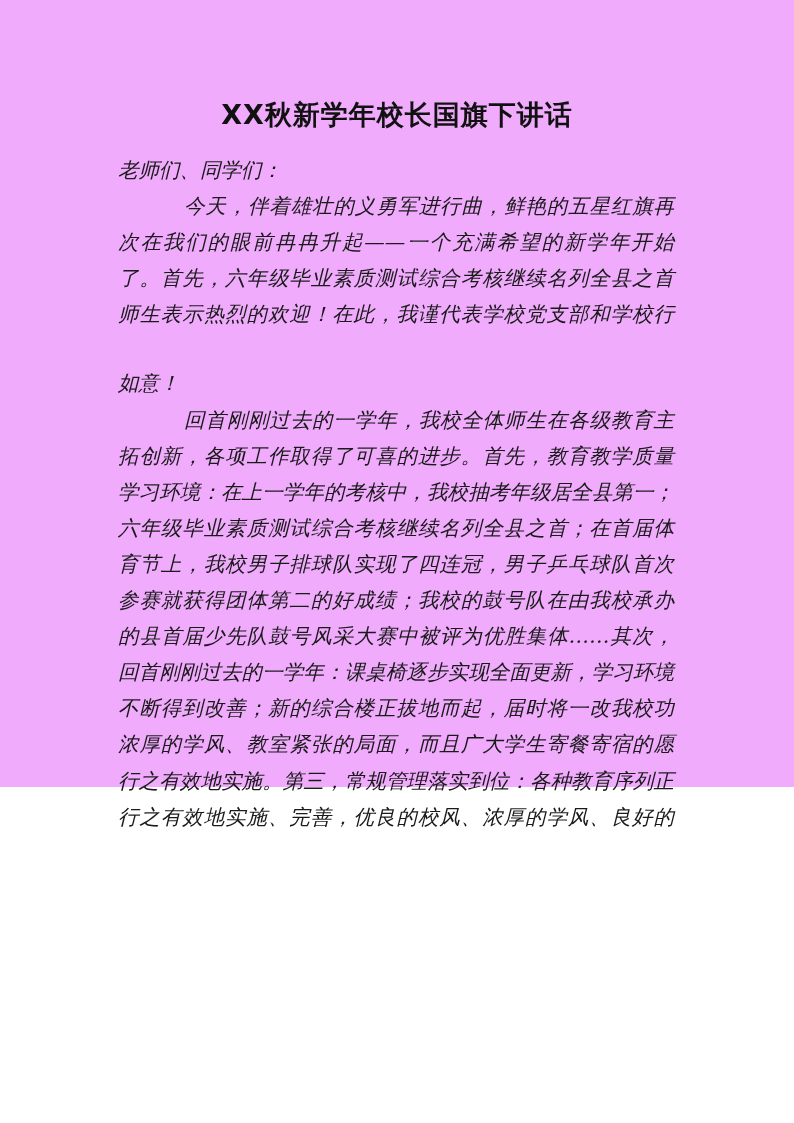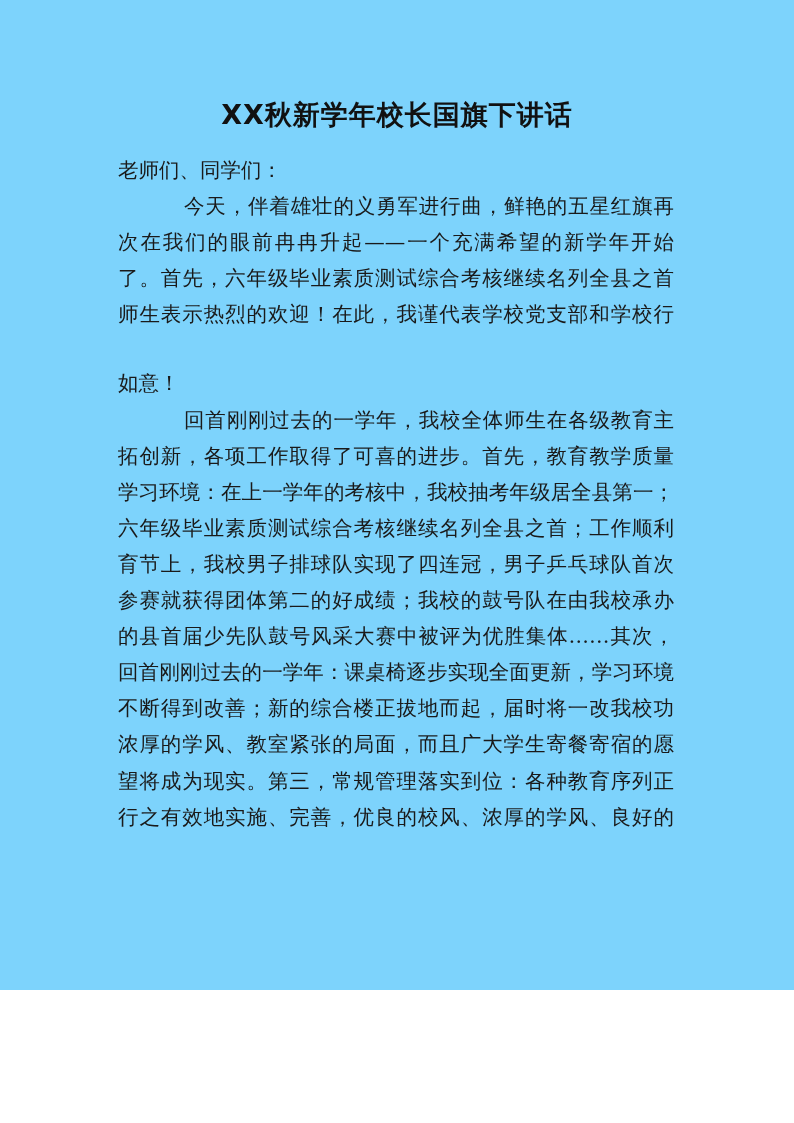--- a/index.html
+++ b/index.html
@@ -1,27 +1,27 @@
 <!DOCTYPE html>
 <html><head>
 <meta charset="utf-8">
 <style>
   html, body { margin: 0; padding: 0; background: #ffffff; }
   body { width: 794px; height: 1123px; position: relative; overflow: hidden; }
   .page {
-    position: absolute; left: 0; top: 0; width: 794px; height: 990px; background: #7dd3fc;
+    position: absolute; left: 0; top: 0; width: 794px; height: 787px; background: #f0abfc;
   }
   .title {
     position: absolute; left: 0; top: 95px; width: 794px; text-align: center;
     font-family: "DejaVu Sans", sans-serif; font-weight: bold; font-size: 27px;
     color: #111; letter-spacing: 1px; line-height: 40px;
   }
   .body-text {
     position: absolute; left: 118px; top: 152px; width: 556px;
-    font-family: "DejaVu Serif", serif; font-size: 20.5px; color: #1a1a1a;
+    font-family: "DejaVu Serif", serif; font-size: 20.5px; color: #1a1a1a; font-style: italic;
   }
   .line {
     height: 36.1px; line-height: 36.1px; white-space: nowrap;
     text-align: justify; text-align-last: justify; letter-spacing: 0px;
   }
   .line.last { text-align-last: left; margin-top: 33px; }
   .line.indent { padding-left: 66px; }
   .salutation { height: 36.1px; line-height: 36.1px; white-space: nowrap; }
 </style>
 </head>
@@ -38,24 +38,24 @@
       <div class="line">次在我们的眼前冉冉升起——一个充满希望的新学年开始</div>
       <div class="line">了。首先，六年级毕业素质测试综合考核继续名列全县之首</div>
       <div class="line">师生表示热烈的欢迎！在此，我谨代表学校党支部和学校行</div>
       <div class="line last">如意！</div>
     </div>
 
     <div>
       <div class="line indent">回首刚刚过去的一学年，我校全体师生在各级教育主</div>
       <div class="line">拓创新，各项工作取得了可喜的进步。首先，教育教学质量</div>
       <div class="line">学习环境：在上一学年的考核中，我校抽考年级居全县第一；</div>
-      <div class="line">六年级毕业素质测试综合考核继续名列全县之首；工作顺利</div>
+      <div class="line">六年级毕业素质测试综合考核继续名列全县之首；在首届体</div>
       <div class="line">育节上，我校男子排球队实现了四连冠，男子乒乓球队首次</div>
       <div class="line">参赛就获得团体第二的好成绩；我校的鼓号队在由我校承办</div>
       <div class="line">的县首届少先队鼓号风采大赛中被评为优胜集体……其次，</div>
       <div class="line">回首刚刚过去的一学年：课桌椅逐步实现全面更新，学习环境</div>
       <div class="line">不断得到改善；新的综合楼正拔地而起，届时将一改我校功</div>
       <div class="line">浓厚的学风、教室紧张的局面，而且广大学生寄餐寄宿的愿</div>
-      <div class="line">望将成为现实。第三，常规管理落实到位：各种教育序列正</div>
+      <div class="line">行之有效地实施。第三，常规管理落实到位：各种教育序列正</div>
       <div class="line">行之有效地实施、完善，优良的校风、浓厚的学风、良好的</div>
     </div>
   </div>
 </div>
 
 </body></html>

